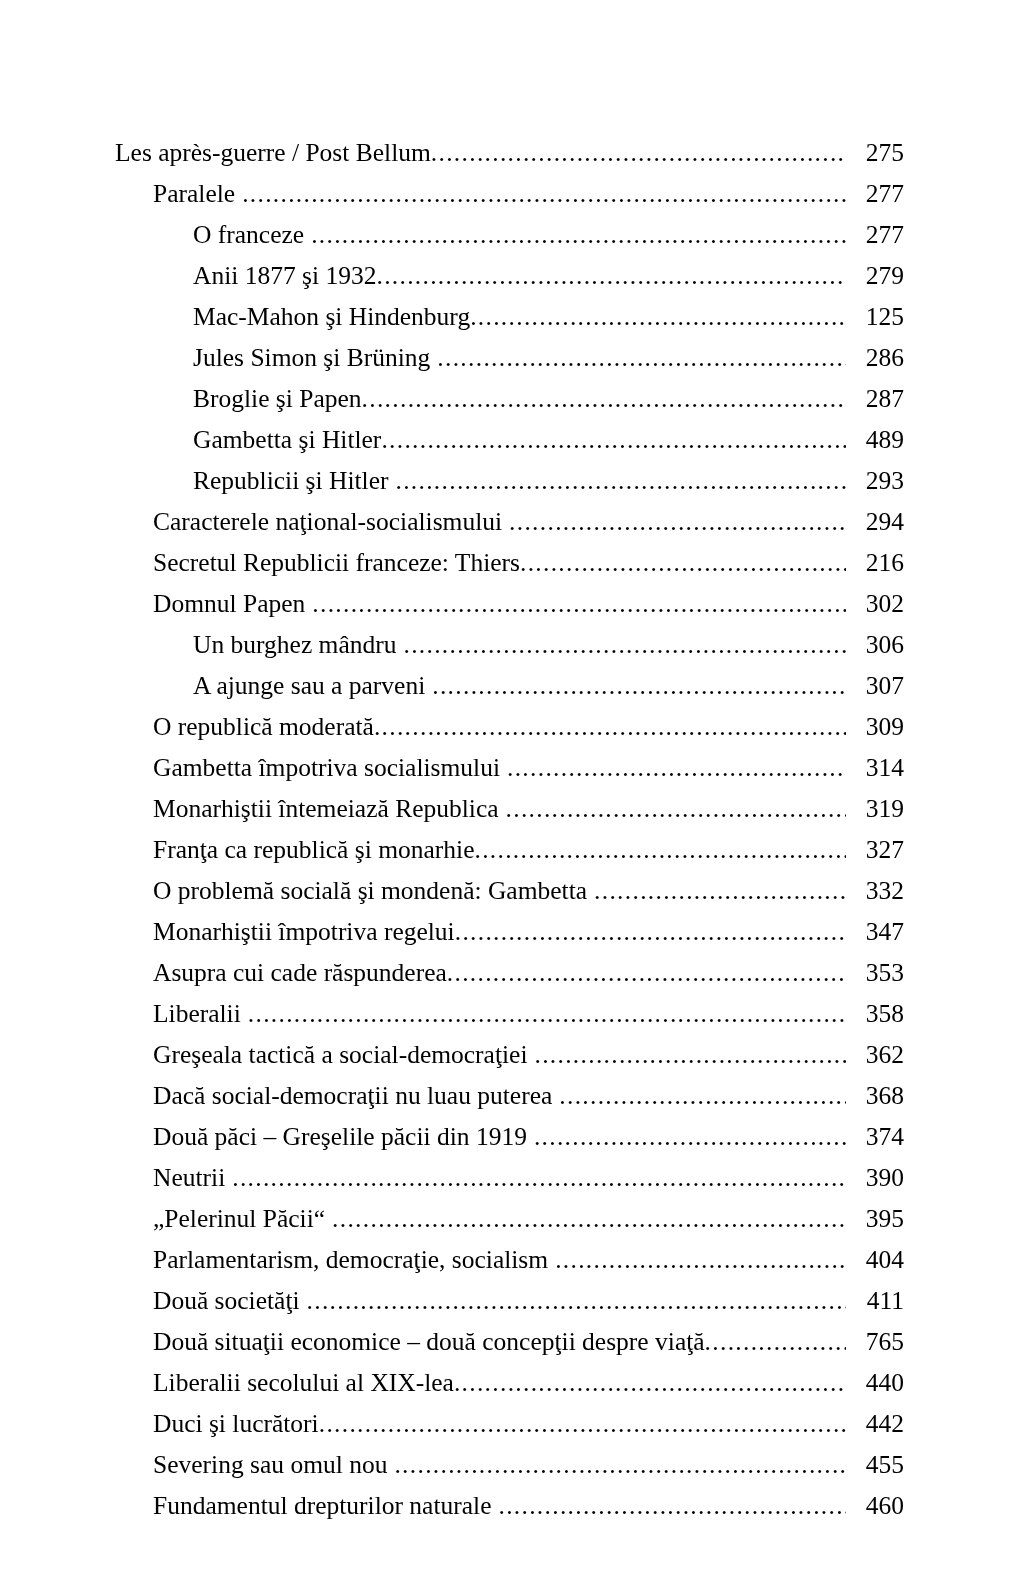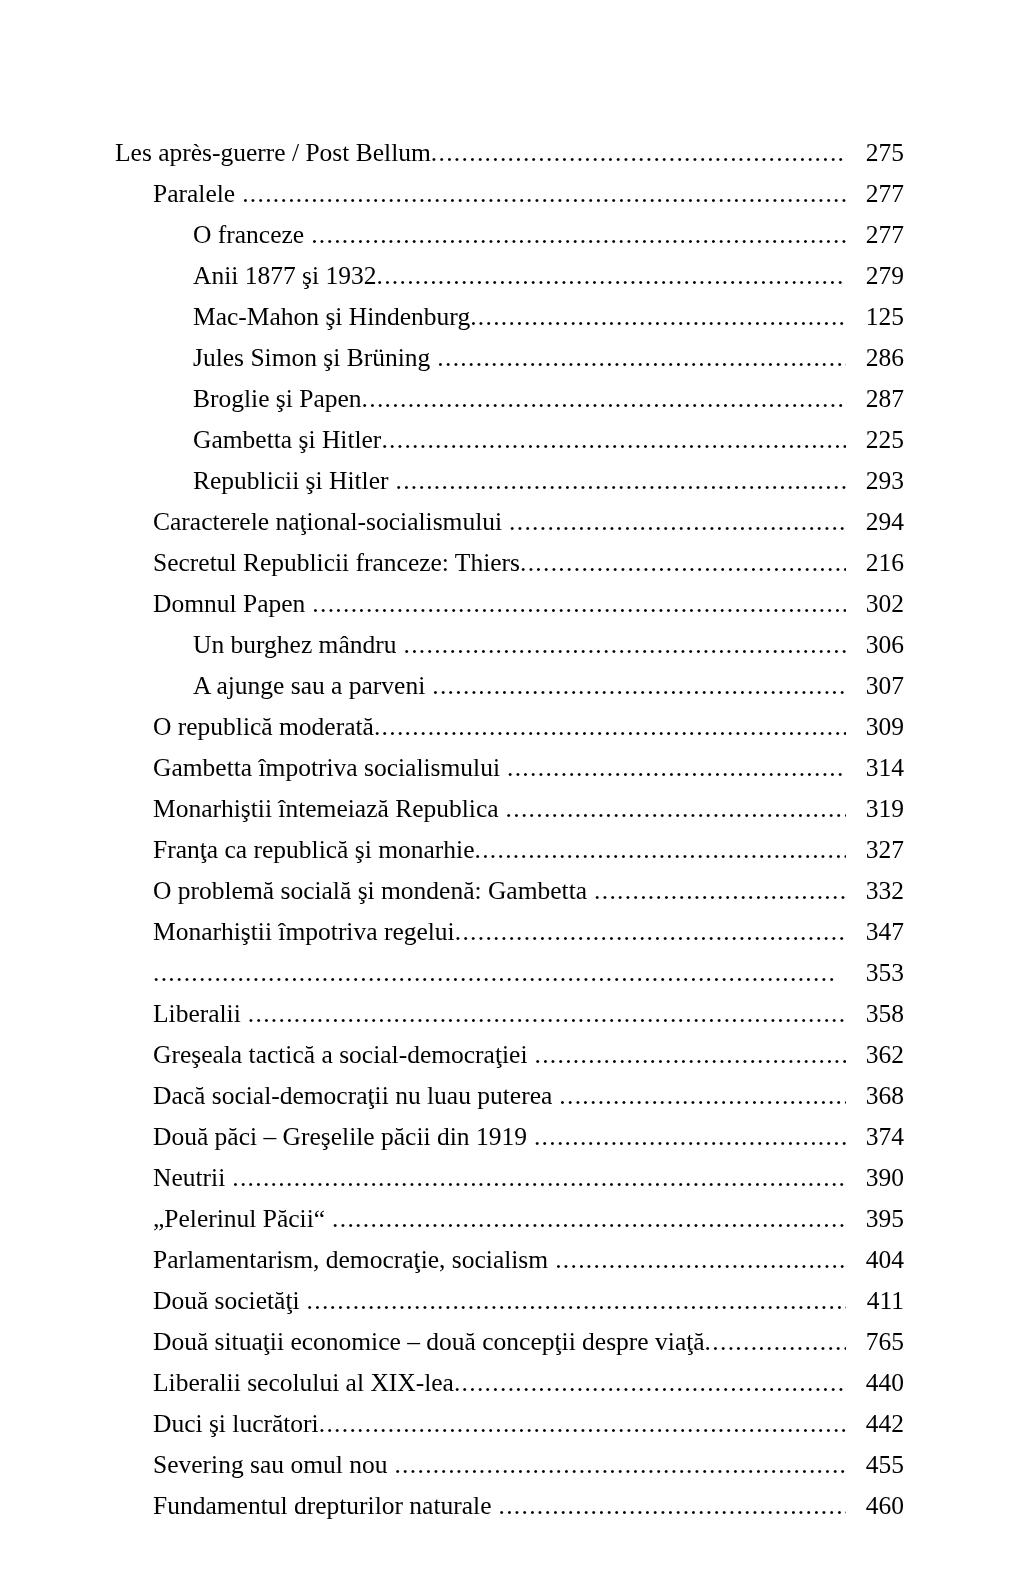--- a/index.html
+++ b/index.html
@@ -98,21 +98,21 @@
         <span class="page-num">286</span>
       </li>
       <li class="toc-entry lvl-2">
         <span class="title">Broglie şi Papen</span>
         <span class="leader">.........................................................................................</span>
         <span class="page-num">287</span>
       </li>
       <li class="toc-entry lvl-2">
         <span class="title">Gambetta şi Hitler</span>
         <span class="leader">.........................................................................................</span>
-        <span class="page-num">225</span>
+        <span class="page-num">489</span>
       </li>
       <li class="toc-entry lvl-2 gap-space">
         <span class="title">Republicii şi Hitler</span>
         <span class="leader">.........................................................................................</span>
         <span class="page-num">293</span>
       </li>
       <li class="toc-entry lvl-1 gap-space">
         <span class="title">Caracterele naţional-socialismului</span>
         <span class="leader">.........................................................................................</span>
         <span class="page-num">294</span>
@@ -161,20 +161,21 @@
         <span class="title">O problemă socială şi mondenă: Gambetta</span>
         <span class="leader">.........................................................................................</span>
         <span class="page-num">332</span>
       </li>
       <li class="toc-entry lvl-1">
         <span class="title">Monarhiştii împotriva regelui</span>
         <span class="leader">.........................................................................................</span>
         <span class="page-num">347</span>
       </li>
       <li class="toc-entry lvl-1">
+        <span class="title">Asupra cui cade răspunderea</span>
         <span class="leader">.........................................................................................</span>
         <span class="page-num">353</span>
       </li>
       <li class="toc-entry lvl-1 gap-space">
         <span class="title">Liberalii</span>
         <span class="leader">.........................................................................................</span>
         <span class="page-num">358</span>
       </li>
       <li class="toc-entry lvl-1 gap-space">
         <span class="title">Greşeala tactică a social-democraţiei</span>

